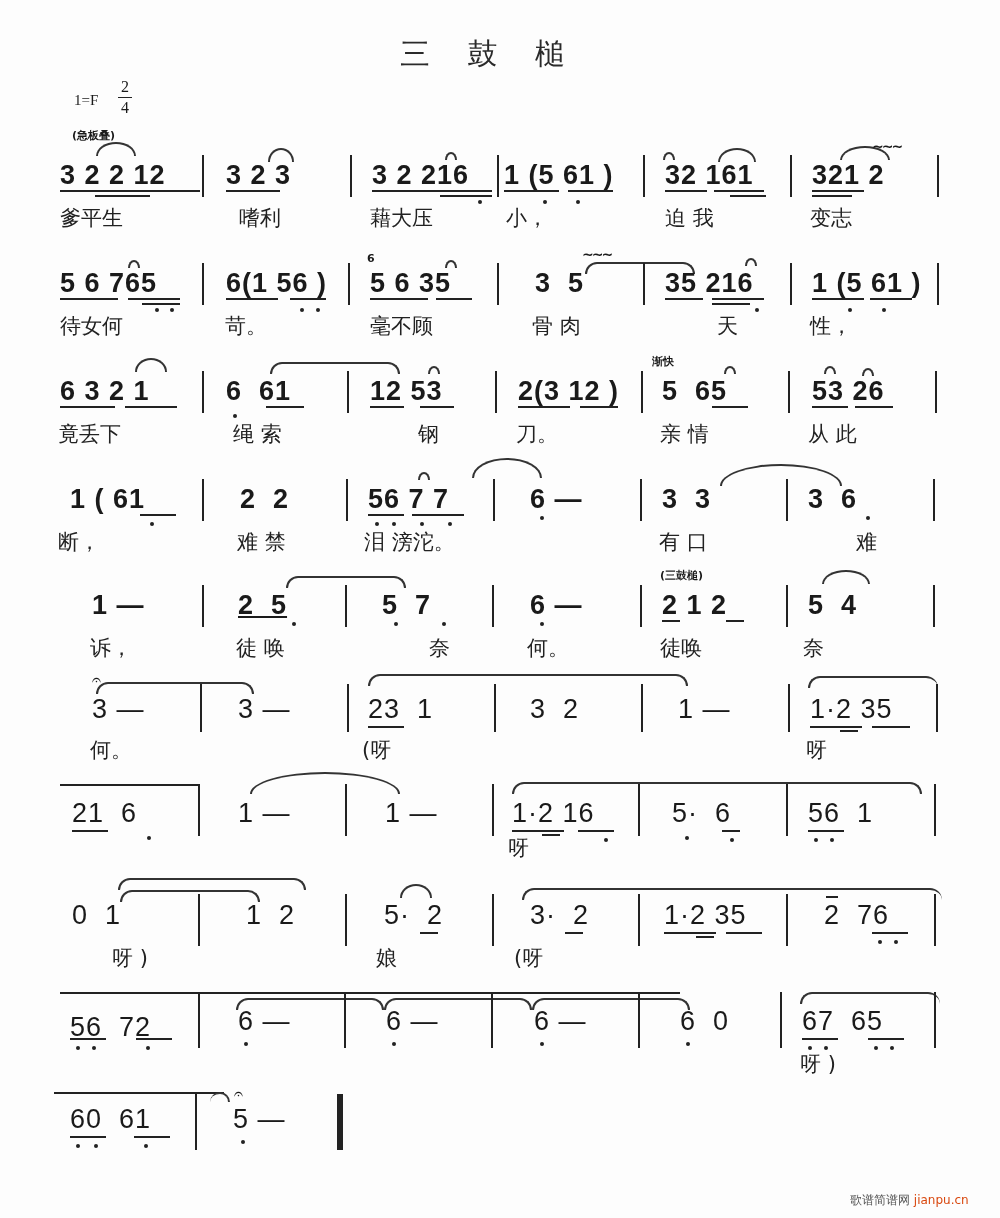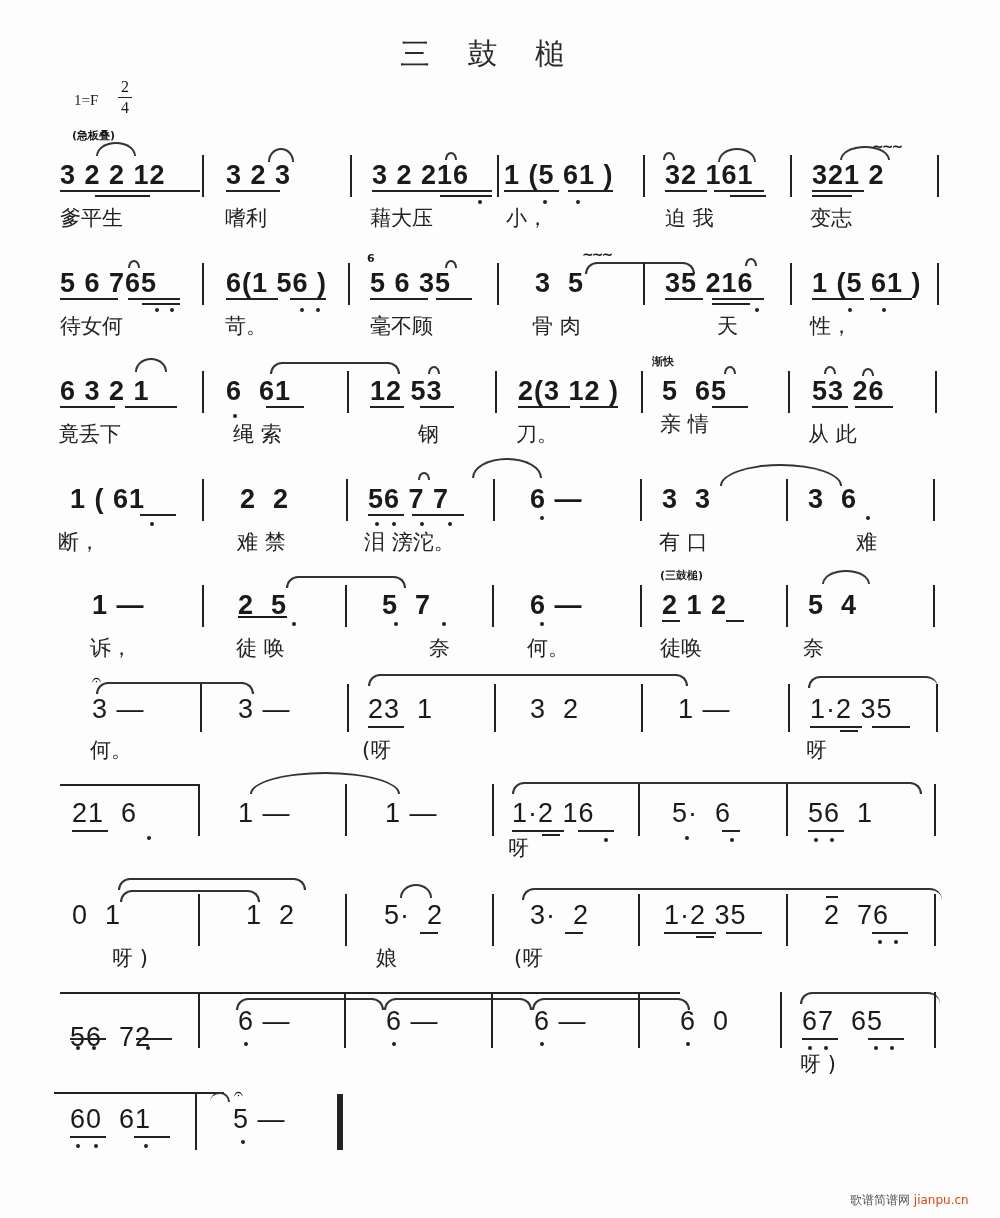--- a/index.html
+++ b/index.html
@@ -97,21 +97,21 @@
   <div class="u1" style="left:568px;top:40px;width:45px;"></div>
   <div class="dot" style="left:543px;top:50px;"></div>
   <div class="dot" style="left:576px;top:50px;"></div>
   <div class="u1" style="left:665px;top:40px;width:42px;"></div>
   <div class="u1" style="left:714px;top:40px;width:50px;"></div>
   <div class="u1" style="left:730px;top:45px;width:36px;"></div>
   <div class="u1" style="left:812px;top:40px;width:52px;"></div>
   <div class="u1" style="left:812px;top:45px;width:40px;"></div>
 
   <div class="lyric" style="left:60px;top:56px;">爹平生</div>
-  <div class="lyric" style="left:225px;top:56px;">嗜利</div>
+  <div class="lyric" style="left:239px;top:56px;">嗜利</div>
   <div class="lyric" style="left:370px;top:56px;">藉大压</div>
   <div class="lyric" style="left:506px;top:56px;">小，</div>
   <div class="lyric" style="left:665px;top:56px;">迫 我</div>
   <div class="lyric" style="left:810px;top:56px;">变志</div>
 </div>
 
 <div class="row" style="top:258px;">
   <div class="mark" style="left:367px;top:-6px;">6</div>
   <div class="slur" style="left:128px;top:2px;width:12px;height:8px;"></div>
   <div class="slur" style="left:445px;top:2px;width:12px;height:8px;"></div>
@@ -191,21 +191,21 @@
   <div class="u1" style="left:518px;top:40px;width:52px;"></div>
   <div class="u1" style="left:580px;top:40px;width:38px;"></div>
   <div class="u1" style="left:712px;top:40px;width:36px;"></div>
   <div class="u1" style="left:812px;top:40px;width:36px;"></div>
   <div class="u1" style="left:855px;top:40px;width:38px;"></div>
 
   <div class="lyric" style="left:58px;top:56px;">竟丢下</div>
   <div class="lyric" style="left:233px;top:56px;">绳 索</div>
   <div class="lyric" style="left:418px;top:56px;">钢</div>
   <div class="lyric" style="left:516px;top:56px;">刀。</div>
-  <div class="lyric" style="left:660px;top:46px;">亲 情</div>
+  <div class="lyric" style="left:660px;top:56px;">亲 情</div>
   <div class="lyric" style="left:808px;top:56px;">从 此</div>
 </div>
 
 <div class="row" style="top:474px;">
   <div class="slur" style="left:418px;top:-2px;width:12px;height:8px;"></div>
   <div class="slur" style="left:472px;top:-16px;width:70px;height:20px;"></div>
   <div class="slur" style="left:720px;top:-10px;width:122px;height:22px;"></div>
 
   <div class="notes" style="left:70px;top:10px;">1 ( 61</div>
   <div class="bar" style="left:202px;top:5px;height:42px;"></div>
@@ -368,21 +368,21 @@
   <div class="lyric" style="left:514px;top:50px;">(呀</div>
 </div>
 
 <div class="row" style="top:1000px;">
   <div class="u1" style="left:60px;top:-8px;width:620px;"></div>
   <div class="tie-long" style="left:236px;top:-2px;width:148px;"></div>
   <div class="tie-long" style="left:384px;top:-2px;width:148px;"></div>
   <div class="tie-long" style="left:532px;top:-2px;width:158px;"></div>
   <div class="tie-long" style="left:800px;top:-8px;width:140px;border-right:none;"></div>
 
-  <div class="notes" style="left:70px;top:22px;font-weight:normal;">56  72</div>
+  <div class="notes" style="left:70px;top:12px;font-weight:normal;">56  72</div>
   <div class="bar" style="left:198px;top:-8px;height:56px;"></div>
   <div class="notes" style="left:238px;top:6px;font-weight:normal;">6 —</div>
   <div class="bar" style="left:344px;top:-8px;height:56px;"></div>
   <div class="notes" style="left:386px;top:6px;font-weight:normal;">6 —</div>
   <div class="bar" style="left:491px;top:-8px;height:56px;"></div>
   <div class="notes" style="left:534px;top:6px;font-weight:normal;">6 —</div>
   <div class="bar" style="left:638px;top:-8px;height:56px;"></div>
   <div class="notes" style="left:680px;top:6px;font-weight:normal;">6  0</div>
   <div class="bar" style="left:780px;top:-8px;height:56px;"></div>
   <div class="notes" style="left:802px;top:6px;font-weight:normal;">67  65</div>

